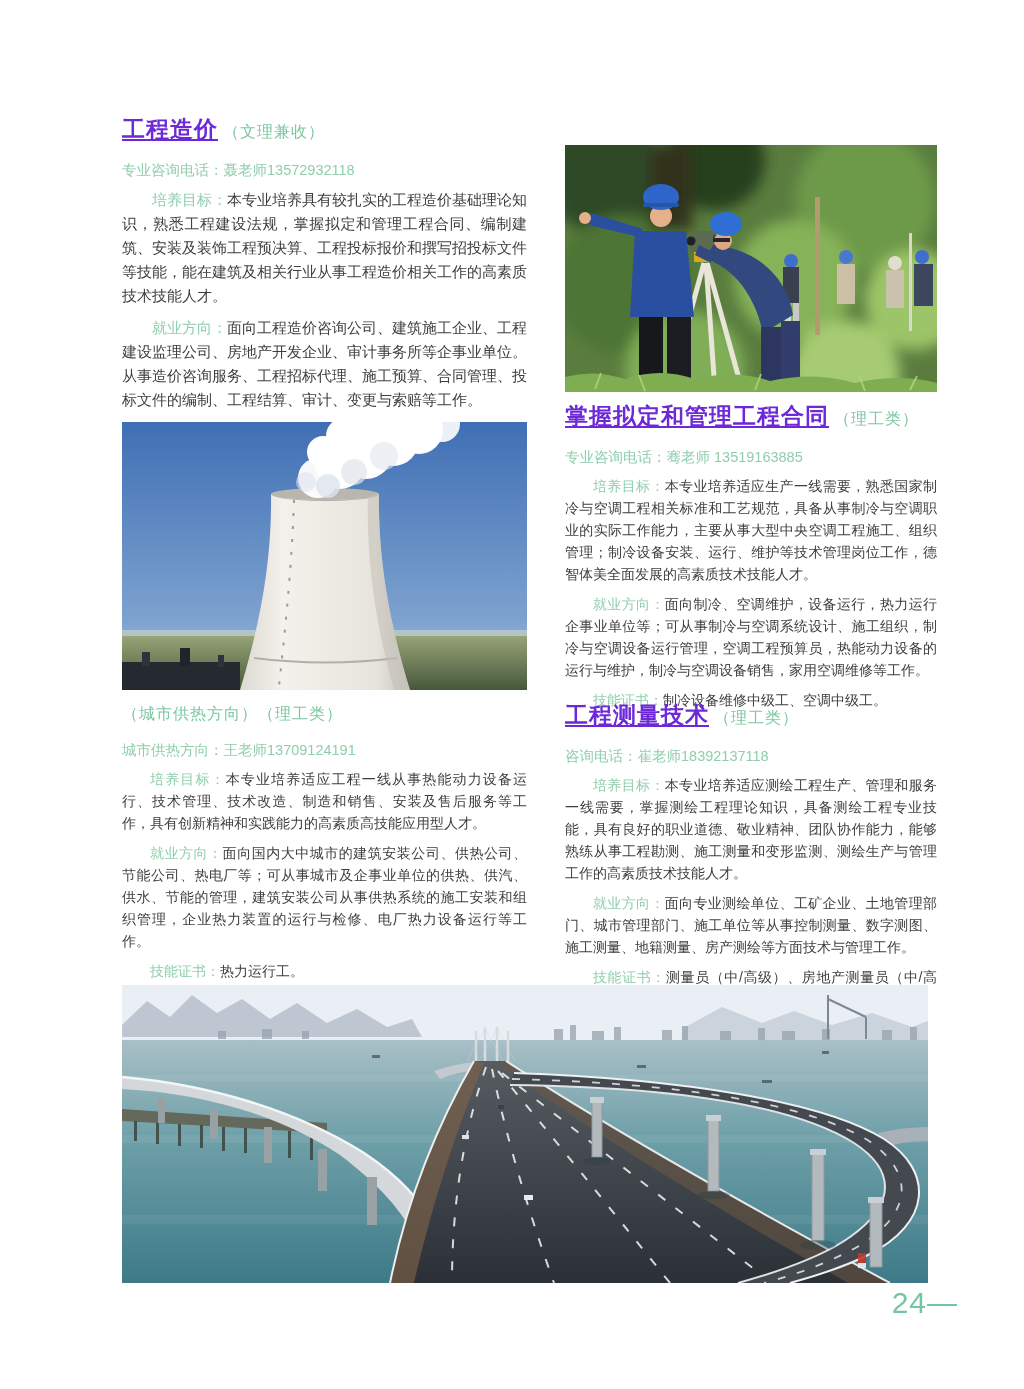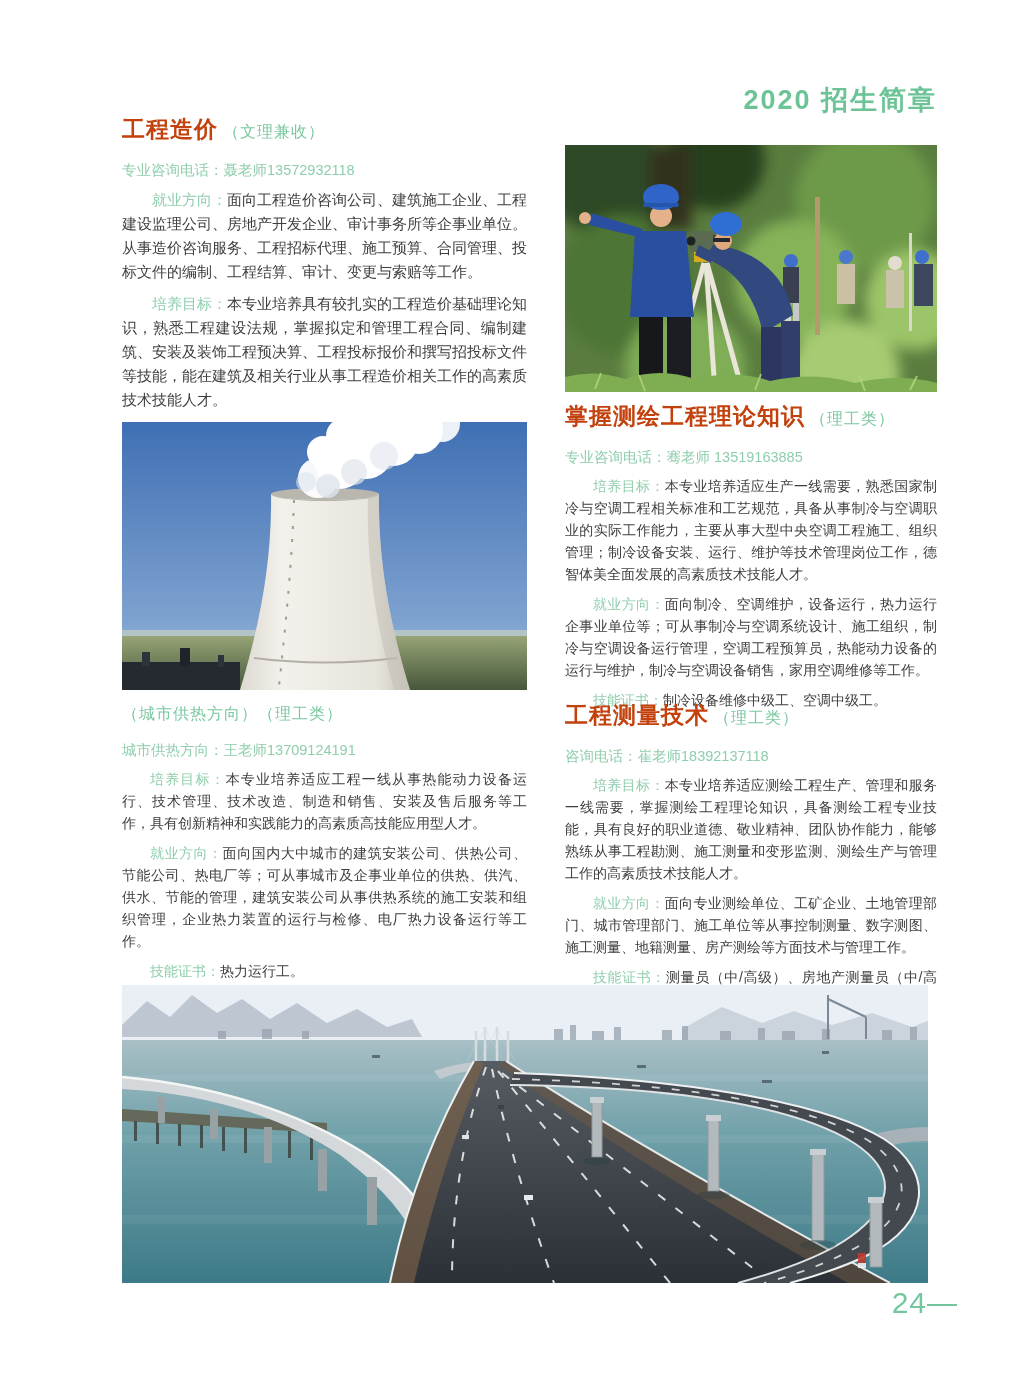--- a/index.html
+++ b/index.html
@@ -7,51 +7,50 @@
     position:relative;width:1024px;height:1389px;background:#ffffff;
     font-family:"Liberation Sans","DejaVu Sans",sans-serif;overflow:hidden;
   }
   .brand-header{
     position:absolute;top:82px;right:87px;
     font-size:27px;font-weight:bold;letter-spacing:2px;color:#6cc496;
   }
   .col-left{position:absolute;left:122px;width:405px;}
   .col-right{position:absolute;left:565px;width:372px;}
   .sec-head{display:flex;align-items:baseline;gap:5px;white-space:nowrap;}
-  .sec-title{font-size:23px;font-weight:bold;color:#c2410c;letter-spacing:1px;}
+  .sec-title{font-size:23px;font-weight:bold;color:#6d28d9;letter-spacing:1px;text-decoration:underline;}
   .sec-suffix{font-size:16px;color:#7bc8a0;letter-spacing:1px;}
   .phone{margin-top:16px;font-size:14.5px;color:#8fceac;}
   .para{
     margin:8px 0 0 0;font-size:14px;line-height:22px;color:#3e3e3e;
     text-align:justify;text-indent:2em;
   }
   .sec-gczj .para{font-size:15px;line-height:24px;}
   .para .lbl{color:#8fceac;}
   .photo{position:absolute;overflow:hidden;background:#dfe5ea;}
   .photo svg{display:block;width:100%;height:100%;}
   .page-number{
     position:absolute;top:1286px;right:66px;
     font-size:30px;color:#74c69e;letter-spacing:1px;
   }
 </style>
 </head>
 <body>
 
 <div class="page">
 
-  <div class="brand-header">2020 招生简章</div>
 
   <div class="col-left sec-gczj" style="top:114px;">
     <div class="sec-head">
       <span class="sec-title">工程造价</span>
       <span class="sec-suffix">（文理兼收）</span>
     </div>
     <div class="phone">专业咨询电话：聂老师13572932118</div>
+    <p class="para"><span class="lbl">培养目标：</span><span>本专业培养具有较扎实的工程造价基础理论知识，熟悉工程建设法规，掌握拟定和管理工程合同、编制建筑、安装及装饰工程预决算、工程投标报价和撰写招投标文件等技能，能在建筑及相关行业从事工程造价相关工作的高素质技术技能人才。</span></p>
     <p class="para"><span class="lbl">就业方向：</span><span>面向工程造价咨询公司、建筑施工企业、工程建设监理公司、房地产开发企业、审计事务所等企事业单位。从事造价咨询服务、工程招标代理、施工预算、合同管理、投标文件的编制、工程结算、审计、变更与索赔等工作。</span></p>
-    <p class="para"><span class="lbl">培养目标：</span><span>本专业培养具有较扎实的工程造价基础理论知识，熟悉工程建设法规，掌握拟定和管理工程合同、编制建筑、安装及装饰工程预决算、工程投标报价和撰写招投标文件等技能，能在建筑及相关行业从事工程造价相关工作的高素质技术技能人才。</span></p>
     <p class="para"><span class="lbl">技能证书：</span><span>造价员、施工员、质检员。</span></p>
   </div>
 
   <div class="photo" style="left:122px;top:422px;width:405px;height:268px;">
     <svg viewBox="0 0 405 268">
       <defs>
         <linearGradient id="skyG" x1="0" y1="0" x2="0" y2="1">
           <stop offset="0" stop-color="#3f6fb4"></stop>
             <stop offset="0.75" stop-color="#7fa3d0"></stop>
             <stop offset="1" stop-color="#aac6e4"></stop>
@@ -188,21 +187,21 @@
           <line x1="80" y1="246" x2="74" y2="230"></line>
         <line x1="190" y1="245" x2="196" y2="229"></line>
           <line x1="300" y1="246" x2="294" y2="230"></line>
         <line x1="345" y1="245" x2="352" y2="231"></line>
       </g>
     </svg>
   </div>
 
   <div class="col-right" style="top:401px;">
     <div class="sec-head">
-      <span class="sec-title">掌握测绘工程理论知识</span>
+      <span class="sec-title">掌握拟定和管理工程合同</span>
       <span class="sec-suffix">（理工类）</span>
     </div>
     <div class="phone">专业咨询电话：骞老师 13519163885</div>
     <p class="para"><span class="lbl">培养目标：</span><span>本专业培养适应生产一线需要，熟悉国家制冷与空调工程相关标准和工艺规范，具备从事制冷与空调职业的实际工作能力，主要从事大型中央空调工程施工、组织管理；制冷设备安装、运行、维护等技术管理岗位工作，德智体美全面发展的高素质技术技能人才。</span></p>
     <p class="para"><span class="lbl">就业方向：</span><span>面向制冷、空调维护，设备运行，热力运行企事业单位等；可从事制冷与空调系统设计、施工组织，制冷与空调设备运行管理，空调工程预算员，热能动力设备的运行与维护，制冷与空调设备销售，家用空调维修等工作。</span></p>
     <p class="para"><span class="lbl">技能证书：</span><span>制冷设备维修中级工、空调中级工。</span></p>
   </div>
 
   <div class="col-right" style="top:700px;">
     <div class="sec-head">

